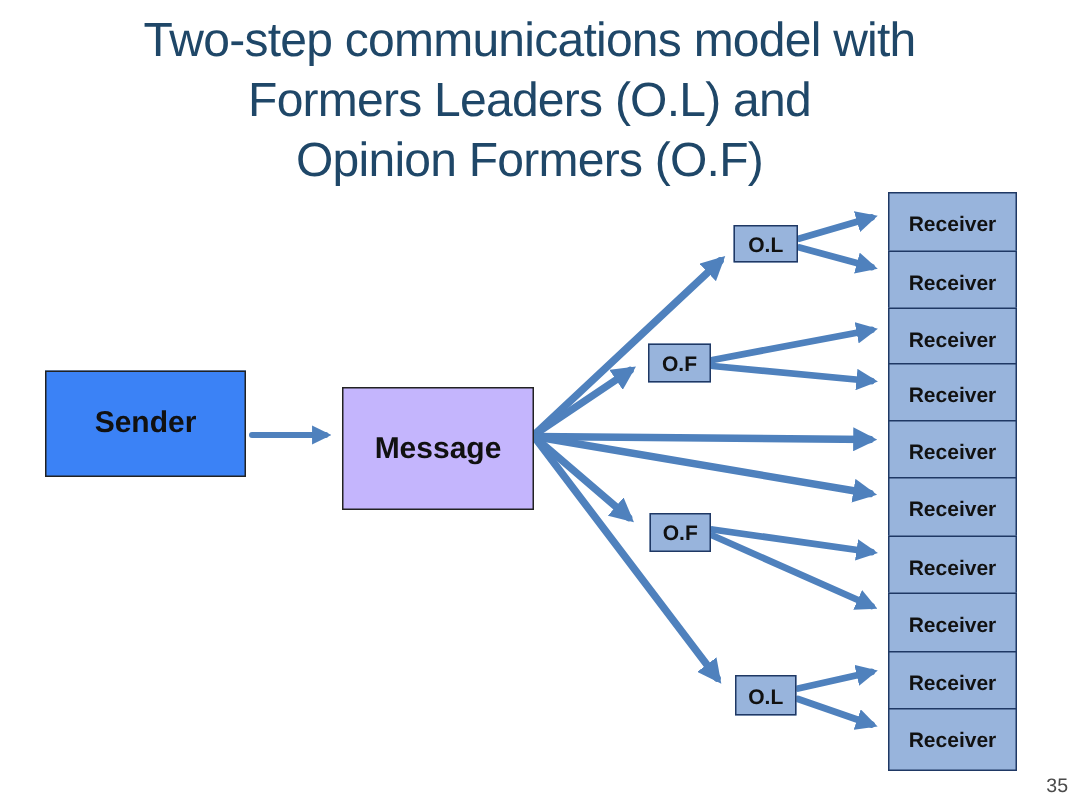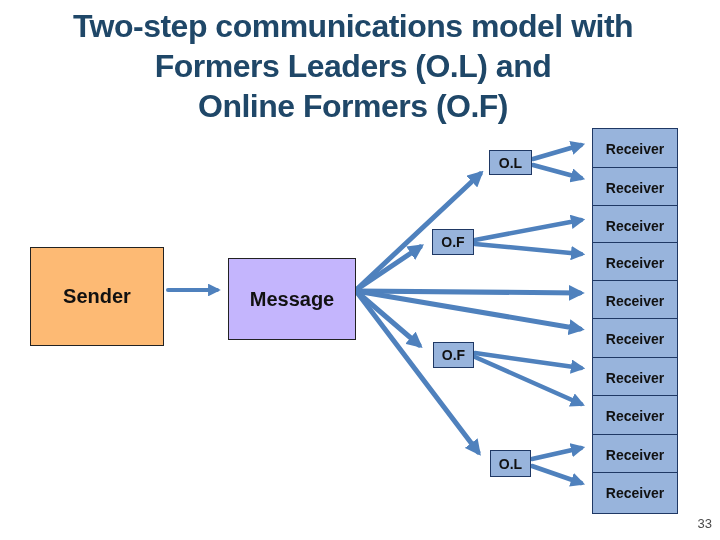--- a/index.html
+++ b/index.html
@@ -3,32 +3,32 @@
 <meta charset="utf-8">
 <style>
   html,body{margin:0;padding:0;background:#fff;}
   #slide{
     position:relative;width:720px;height:540px;background:#ffffff;
     font-family:"Liberation Sans",sans-serif;overflow:hidden;
   }
   
   #title{
     position:absolute;left:0;top:6px;width:706px;text-align:center;
-    color:#1F4768;font-weight:bold;font-size:32px;line-height:40px;
+    color:#1F4768;font-weight:normal;font-size:32px;line-height:40px;
     letter-spacing:-0.5px;
   }
   
   #arrows{position:absolute;left:0;top:0;width:720px;height:540px;z-index:1;}
   
   .node{
     position:absolute;z-index:2;display:flex;align-items:center;justify-content:center;
     font-weight:bold;color:#111111;box-sizing:border-box;
   }
   .big-node{border:1.5px solid #222222;font-size:20px;}
-  #sender-box{left:30px;top:247px;width:134px;height:99px;background:#fdba74;}
+  #sender-box{left:30px;top:247px;width:134px;height:71px;background:#3b82f6;}
   #message-box{left:228px;top:246px;width:128px;height:82px;background:#c4b5fd;margin-top:12px;}
   .blue-node{
     background:#98B4DC;border:1.5px solid #1F3864;font-size:14px;
   }
   #ol-top{left:489px;top:150px;width:43px;height:25px;}
   #of-top{left:432px;top:229px;width:42px;height:26px;}
   #of-bottom{left:433px;top:342px;width:41px;height:26px;}
   #ol-bottom{left:490px;top:450px;width:41px;height:27px;}
   .receiver{left:592px;width:86px;height:42px;font-size:14px;}
   
@@ -41,21 +41,21 @@
   }
 </style>
 </head>
 <body>
 
 <div id="slide">
 
   <div id="title">
     <div>Two-step communications model with</div>
     <div>Formers Leaders (O.L) and</div>
-    <div>Online Formers (O.F)</div>
+    <div>Opinion Formers (O.F)</div>
   </div>
 
   <svg id="arrows" viewBox="0 0 720 540" xmlns="http://www.w3.org/2000/svg">
     <defs>
       <marker id="ah" viewBox="0 0 10 10" refX="7" refY="5" markerWidth="3.2" markerHeight="3.2" orient="auto">
         <path d="M0,0 L10,5 L0,10 z" fill="#4F81BD"></path>
       </marker>
     </defs>
     <g stroke="#4F81BD" fill="none" stroke-linecap="round">
 
@@ -94,15 +94,15 @@
   <div class="node blue-node receiver" style="top:167px">Receiver</div>
   <div class="node blue-node receiver" style="top:205px">Receiver</div>
   <div class="node blue-node receiver" style="top:242px">Receiver</div>
   <div class="node blue-node receiver" style="top:280px">Receiver</div>
   <div class="node blue-node receiver" style="top:318px">Receiver</div>
   <div class="node blue-node receiver" style="top:357px">Receiver</div>
   <div class="node blue-node receiver" style="top:395px">Receiver</div>
   <div class="node blue-node receiver" style="top:434px">Receiver</div>
   <div class="node blue-node receiver" style="top:472px">Receiver</div>
 
-  <div id="page-number">33</div>
+  <div id="page-number">35</div>
 
 </div>
 
 </body></html>

